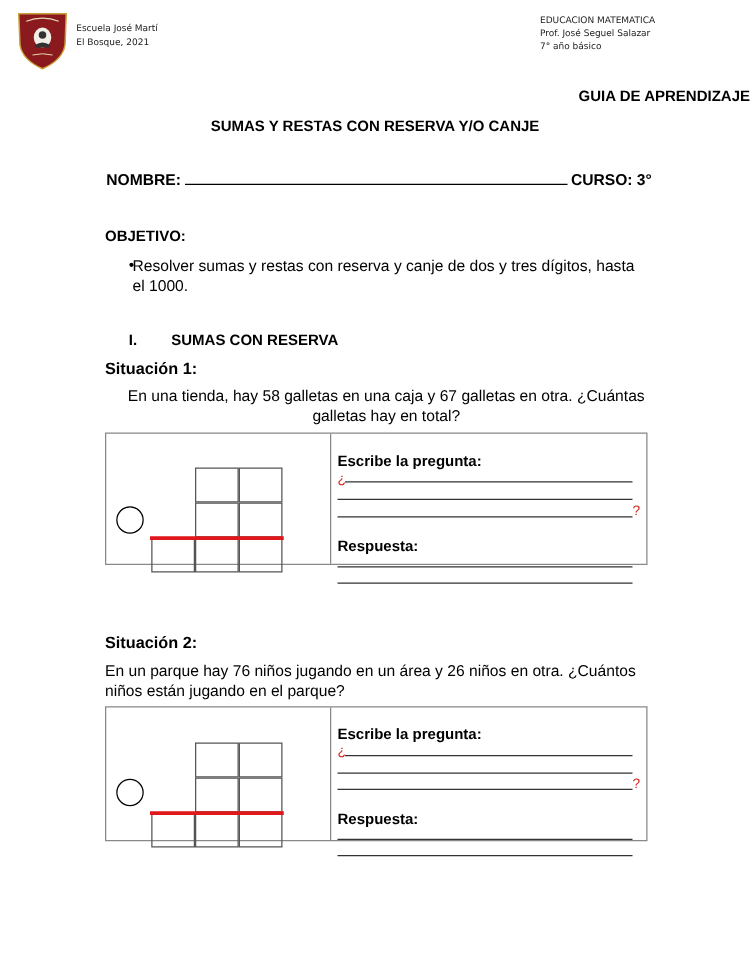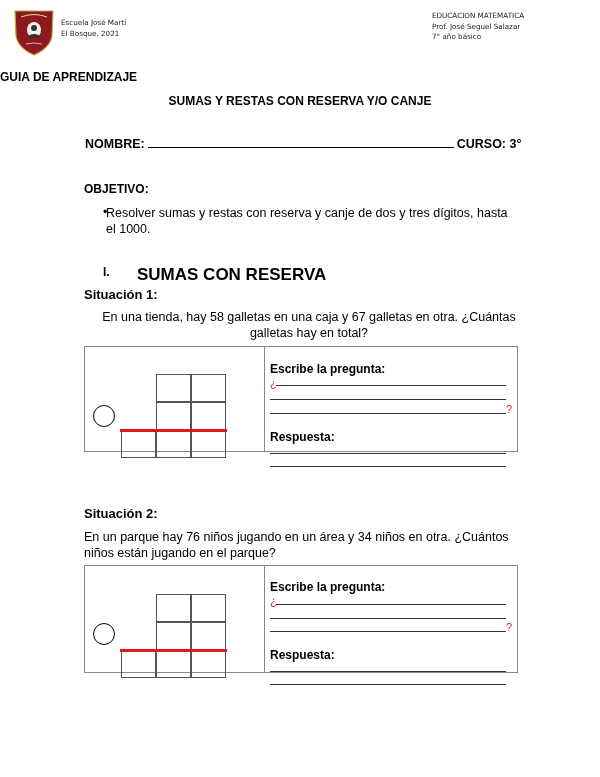--- a/index.html
+++ b/index.html
@@ -1,29 +1,29 @@
 <!DOCTYPE html>
 <html><head>
 <meta charset="utf-8">
 <style>
   html, body { margin:0; padding:0; background:#fff; }
   body { width:600px; height:777px; position:relative; overflow:hidden; font-family:"Liberation Sans", sans-serif; color:#000; }
   .abs { position:absolute; }
   .logo { left:14px; top:8px; width:40px; height:48px; }
   .school { left:61px; top:17px; font-family:"DejaVu Sans", sans-serif; font-size:7.2px; line-height:11px; color:#222; }
   .dept { right:38px; top:11px; font-family:"DejaVu Sans", sans-serif; font-size:7.2px; line-height:10.5px; color:#222; text-align:left; width:130px; }
-  .title1 { left:0; width:600px; top:70px; text-align:left; font-weight:bold; font-size:12px; }
+  .title1 { left:0; width:600px; top:70px; text-align:right; font-weight:bold; font-size:12px; }
   .title2 { left:0; width:600px; top:94px; text-align:center; font-weight:bold; font-size:12px; }
   .nombre { left:85px; top:137px; font-weight:bold; font-size:12.5px; white-space:nowrap; }
   .nombre .line { display:inline-block; width:306px; border-bottom:1.3px solid #000; vertical-align:baseline; margin:0 3px; height:10px; }
   .objetivo { left:84px; top:182px; font-weight:bold; font-size:12px; }
   .bullet { left:103px; top:205px; font-size:12.5px; }
   .bullet-text { left:106px; top:205px; width:410px; font-size:12.5px; line-height:16px; }
   .sec-num { left:103px; top:265px; font-weight:bold; font-size:12px; }
-  .sec-title { left:137px; top:265px; font-weight:bold; font-size:17px; }
+  .sec-title { left:137px; top:265px; font-weight:bold; font-size:12px; }
   .sit-label { left:84px; font-weight:bold; font-size:13px; }
   .sit-text { left:84px; width:450px; font-size:12.5px; line-height:16px; }
   .box { left:84px; width:432px; height:104px; border:1px solid #888; }
   .box .divider { position:absolute; left:179px; top:0; bottom:0; border-left:1px solid #888; }
   .circle { position:absolute; left:8px; width:20px; height:20px; border:1px solid #000; border-radius:50%; }
   .grid { position:absolute; left:36px; width:105px; }
   .cell { position:absolute; width:35px; height:28px; border:0.8px solid #555; box-sizing:border-box; }
   .redline { position:absolute; left:-1px; width:107px; height:3px; background:#e0171b; }
   .right { position:absolute; left:185px; width:240px; }
   .ask-label { font-weight:bold; font-size:12px; position:absolute; left:0;text-align:center; }
@@ -90,21 +90,21 @@
     <div class="ask-label" style="top:83px;">Respuesta:</div>
   </div>
   <div class="right" style="top:0;">
     <div class="wline" style="top:106px;"></div>
     <div class="wline" style="top:119px;"></div>
   </div>
 </div>
 <style>.box:first-of-type{}</style>
 
 <div class="abs sit-label" style="top:506px;">Situación 2:</div>
-<div class="abs sit-text" style="top:529px;">En un parque hay 76 niños jugando en un área y 34 niños en otra. ¿Cuántos niños están jugando en el parque?</div>
+<div class="abs sit-text" style="top:529px;">En un parque hay 76 niños jugando en un área y 26 niños en otra. ¿Cuántos niños están jugando en el parque?</div>
 <div class="abs box" style="top:565px;height:106px;">
   <div class="divider"></div>
   <div class="circle" style="top:57px;"></div>
   <div class="grid" style="top:28px;">
     <div class="cell" style="left:35px;top:0;"></div>
     <div class="cell" style="left:70px;top:0;"></div>
     <div class="cell" style="left:35px;top:28px;"></div>
     <div class="cell" style="left:70px;top:28px;"></div>
     <div class="cell" style="left:0;top:56px;"></div>
     <div class="cell" style="left:35px;top:56px;"></div>

